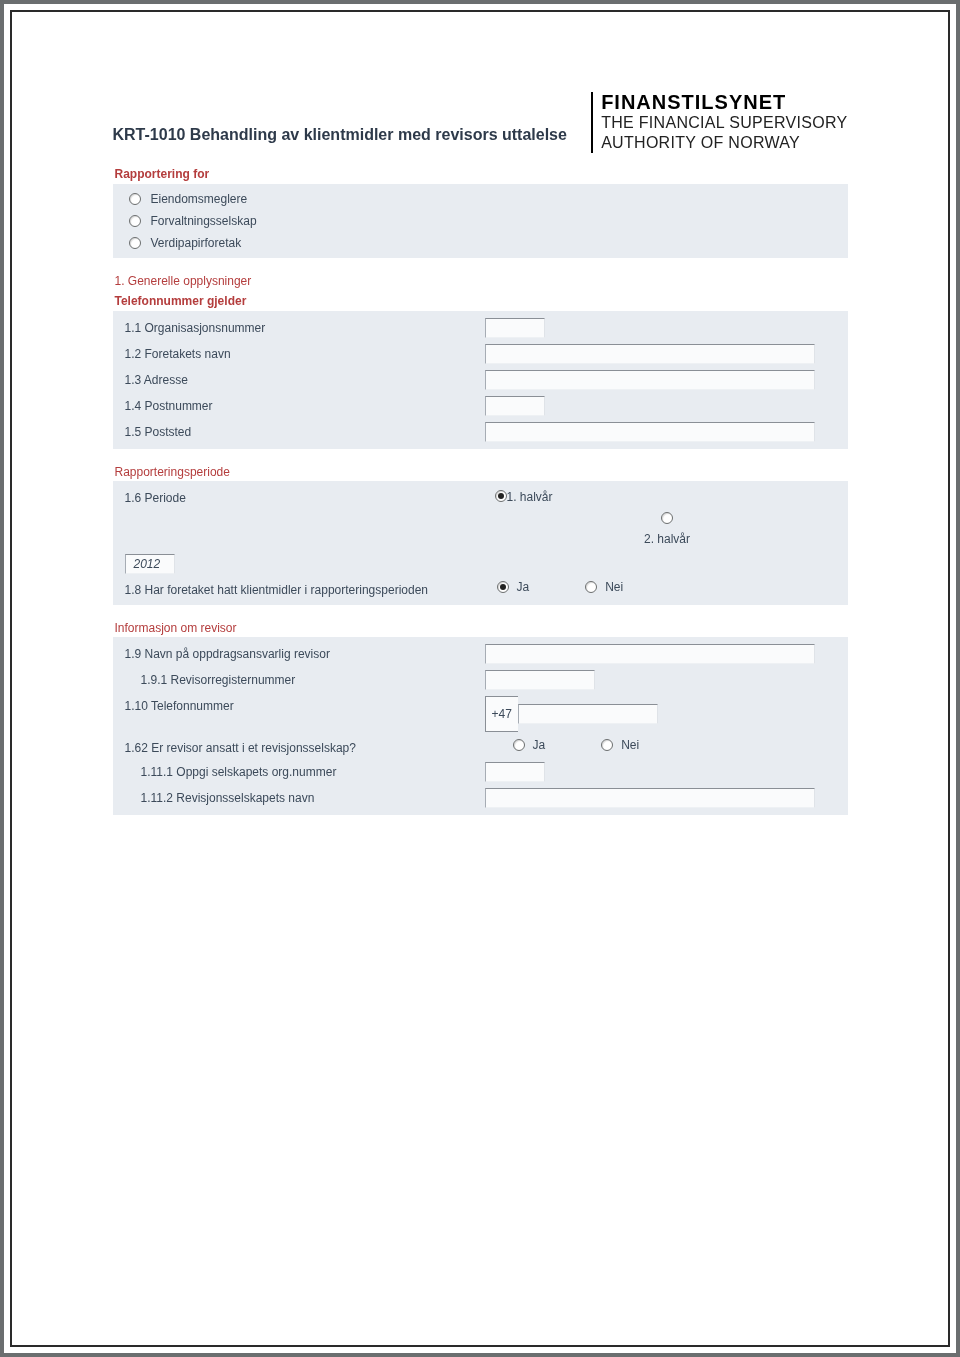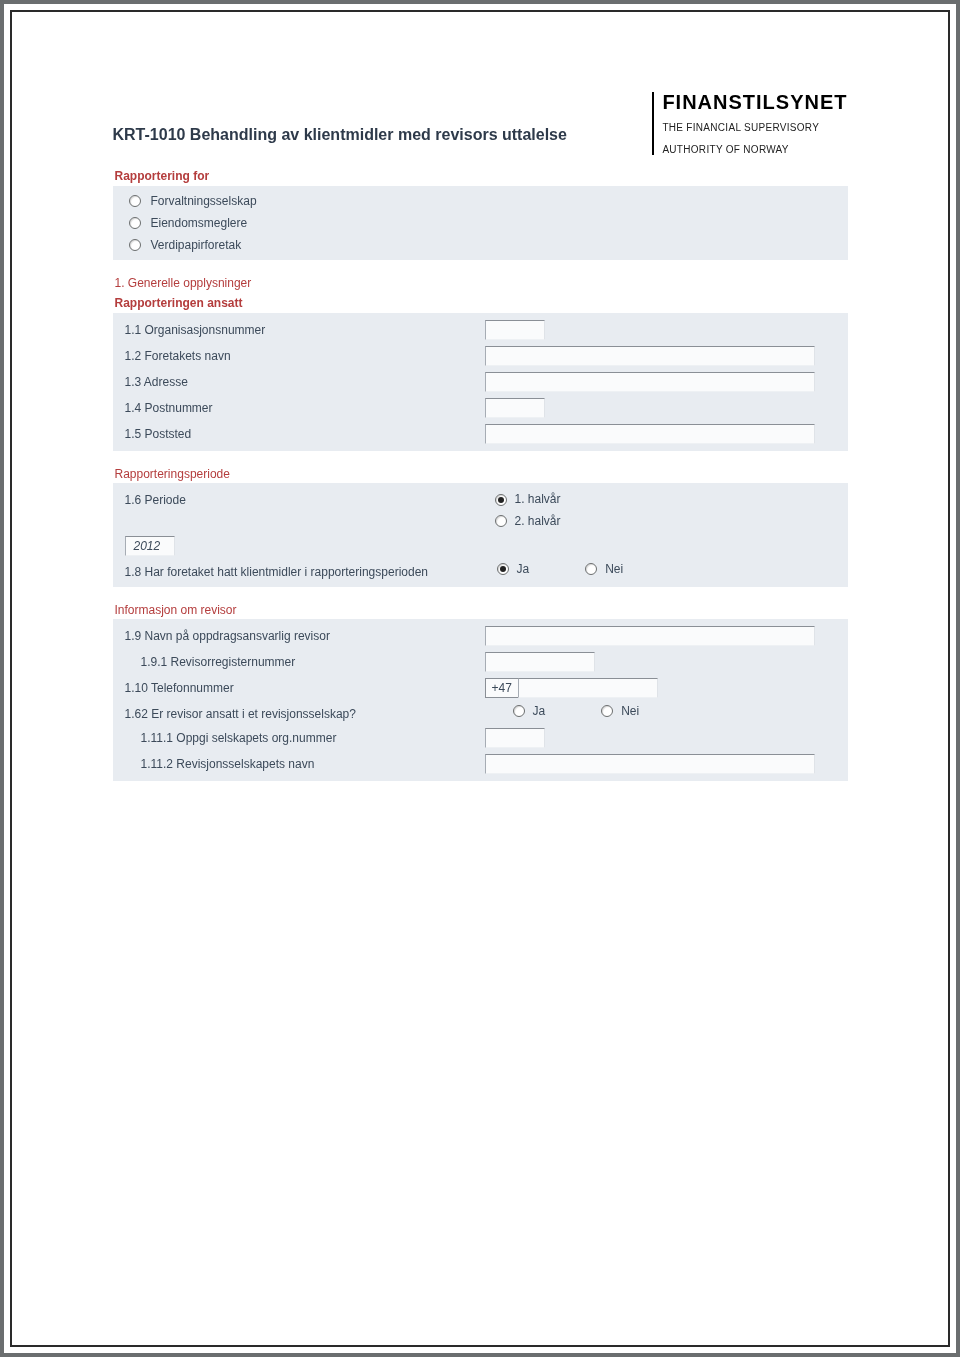--- a/index.html
+++ b/index.html
@@ -48,25 +48,25 @@
     text-align: left;
   }
   .logo-main {
     font-weight: 900;
     font-size: 20px;
     letter-spacing: 1px;
     color: #000;
     line-height: 1;
   }
   .logo-sub {
-    font-size: 10px;
+    font-size: 16px;
     color: #222;
     letter-spacing: 0.3px;
     line-height: 1.15;
-    margin-top: 10px;
+    margin-top: 2px;
   }
   .section-label {
     font-weight: bold;
     color: #324257;
     margin: 14px 2px 3px 2px;
     font-size: 12px;
   }
   .section-label.red, .sub-label.red {
     color: #b43d3d;
   }
@@ -137,21 +137,21 @@
   .input-med { width: 110px; }
   .input-med2 { width: 140px; }
   .input-num { width: 50px; text-align: left; }
   .inline-options { display: flex; gap: 44px; align-items: center; }
   .inline-options .opt { display: flex; align-items: center; gap: 8px; padding-left: 12px; }
   .phone-wrap { display: flex; align-items: center; }
   .phone-prefix {
     border: 1px solid #8a8f96;
     border-right: none;
     background: #fafbfc;
-    height: 20px;
+    height: 36px;
     padding: 2px 6px;
     display: flex;
     align-items: center;
   }
 </style>
 </head>
 <body>
 
 <div class="outer-frame">
   <div class="inner-frame">
@@ -163,34 +163,34 @@
           <div class="logo-main">FINANSTILSYNET</div>
           <div class="logo-sub">THE FINANCIAL SUPERVISORY</div>
           <div class="logo-sub">AUTHORITY OF NORWAY</div>
         </div>
       </div>
 
       <div class="section-label red">Rapportering for</div>
       <div class="panel">
         <div class="radio-row">
           <span class="radio"></span>
-          <span class="opt-label">Forvaltningsselskap</span>
+          <span class="opt-label">Eiendomsmeglere</span>
         </div>
         <div class="radio-row">
           <span class="radio"></span>
-          <span class="opt-label">Eiendomsmeglere</span>
+          <span class="opt-label">Forvaltningsselskap</span>
         </div>
         <div class="radio-row">
           <span class="radio"></span>
           <span class="opt-label">Verdipapirforetak</span>
         </div>
       </div>
 
       <div class="sub-label red">1. Generelle opplysninger</div>
-      <div class="section-label red" style="margin-top:6px;">Rapporteringen ansatt</div>
+      <div class="section-label red" style="margin-top:6px;">Telefonnummer gjelder</div>
       <div class="panel">
         <div class="row">
           <div class="label">1.1 Organisasjonsnummer</div>
           <div class="value">
               <div class="input-box input-sm"></div>
             </div>
         </div>
         <div class="row">
           <div class="label">1.2 Foretakets navn</div>
           <div class="value">
@@ -215,25 +215,25 @@
               <div class="input-box input-full"></div>
             </div>
         </div>
       </div>
 
       <div class="sub-label red">Rapporteringsperiode</div>
       <div class="panel">
         <div class="row">
           <div class="label">1.6 Periode</div>
           <div class="value" style="display:block;">
-            <div class="opt" style="display:flex;align-items:flex-end;gap:8px;padding:2px 0 6px 10px;">
+            <div class="opt" style="display:flex;align-items:flex-start;gap:0;padding:2px 0 6px 10px;">
               <span class="radio checked"></span>
               <span>1. halvår</span>
             </div>
-            <div class="opt" style="display:flex;align-items:center;gap:8px;padding:2px 0 2px 10px;">
+            <div class="opt" style="display:flex;align-items:center;gap:8px;padding:2px 0 2px 10px;flex-direction:column;">
               <span class="radio"></span>
               <span>2. halvår</span>
             </div>
           </div>
         </div>
         <div class="row">
           <div class="value">
               <div class="input-box input-num" style="padding-left:8px;font-style:italic;">2012</div>
             </div>
         </div>

